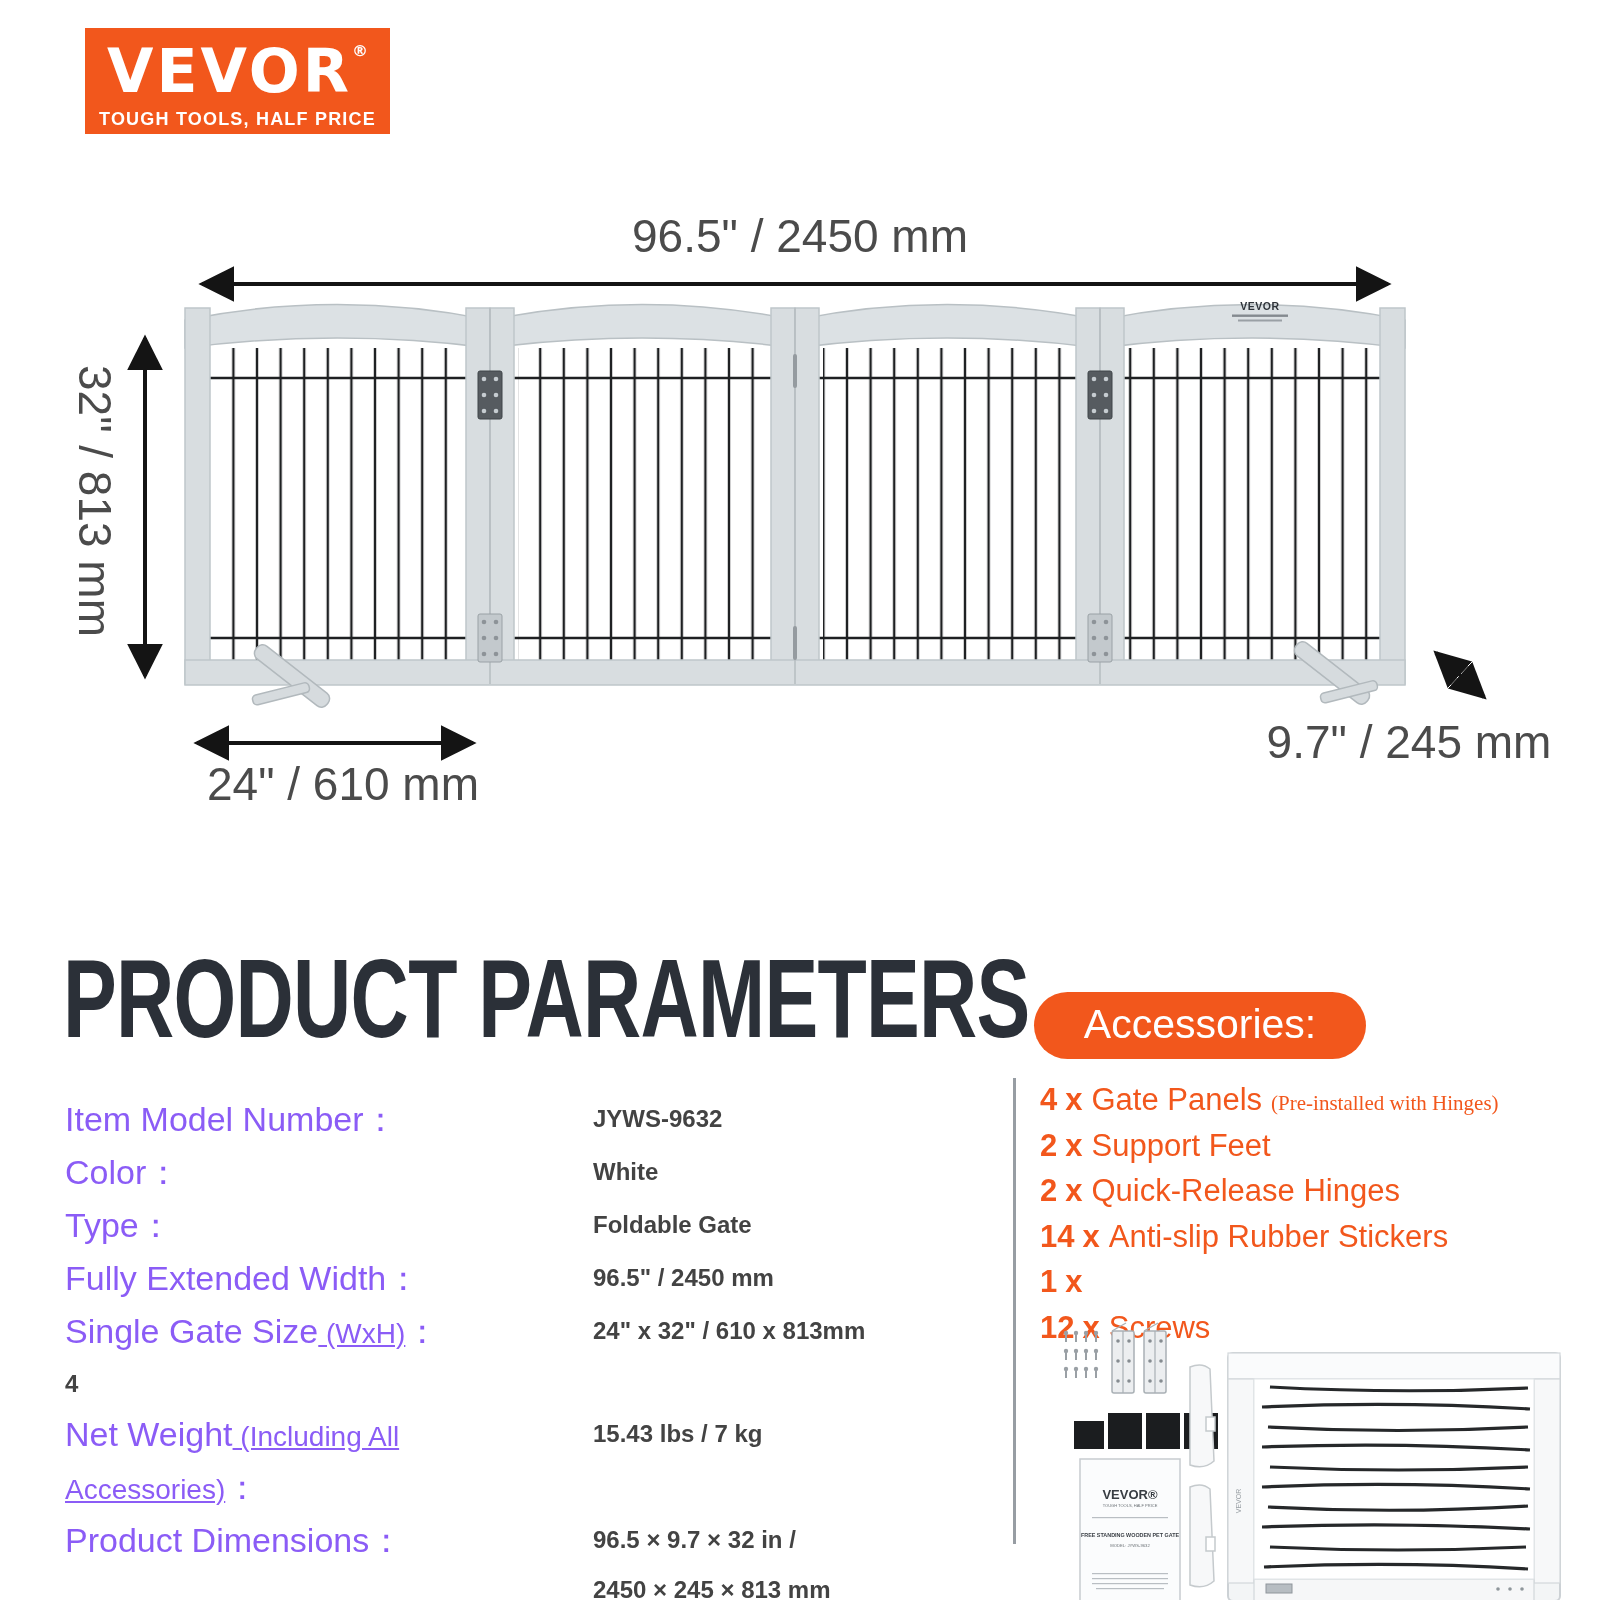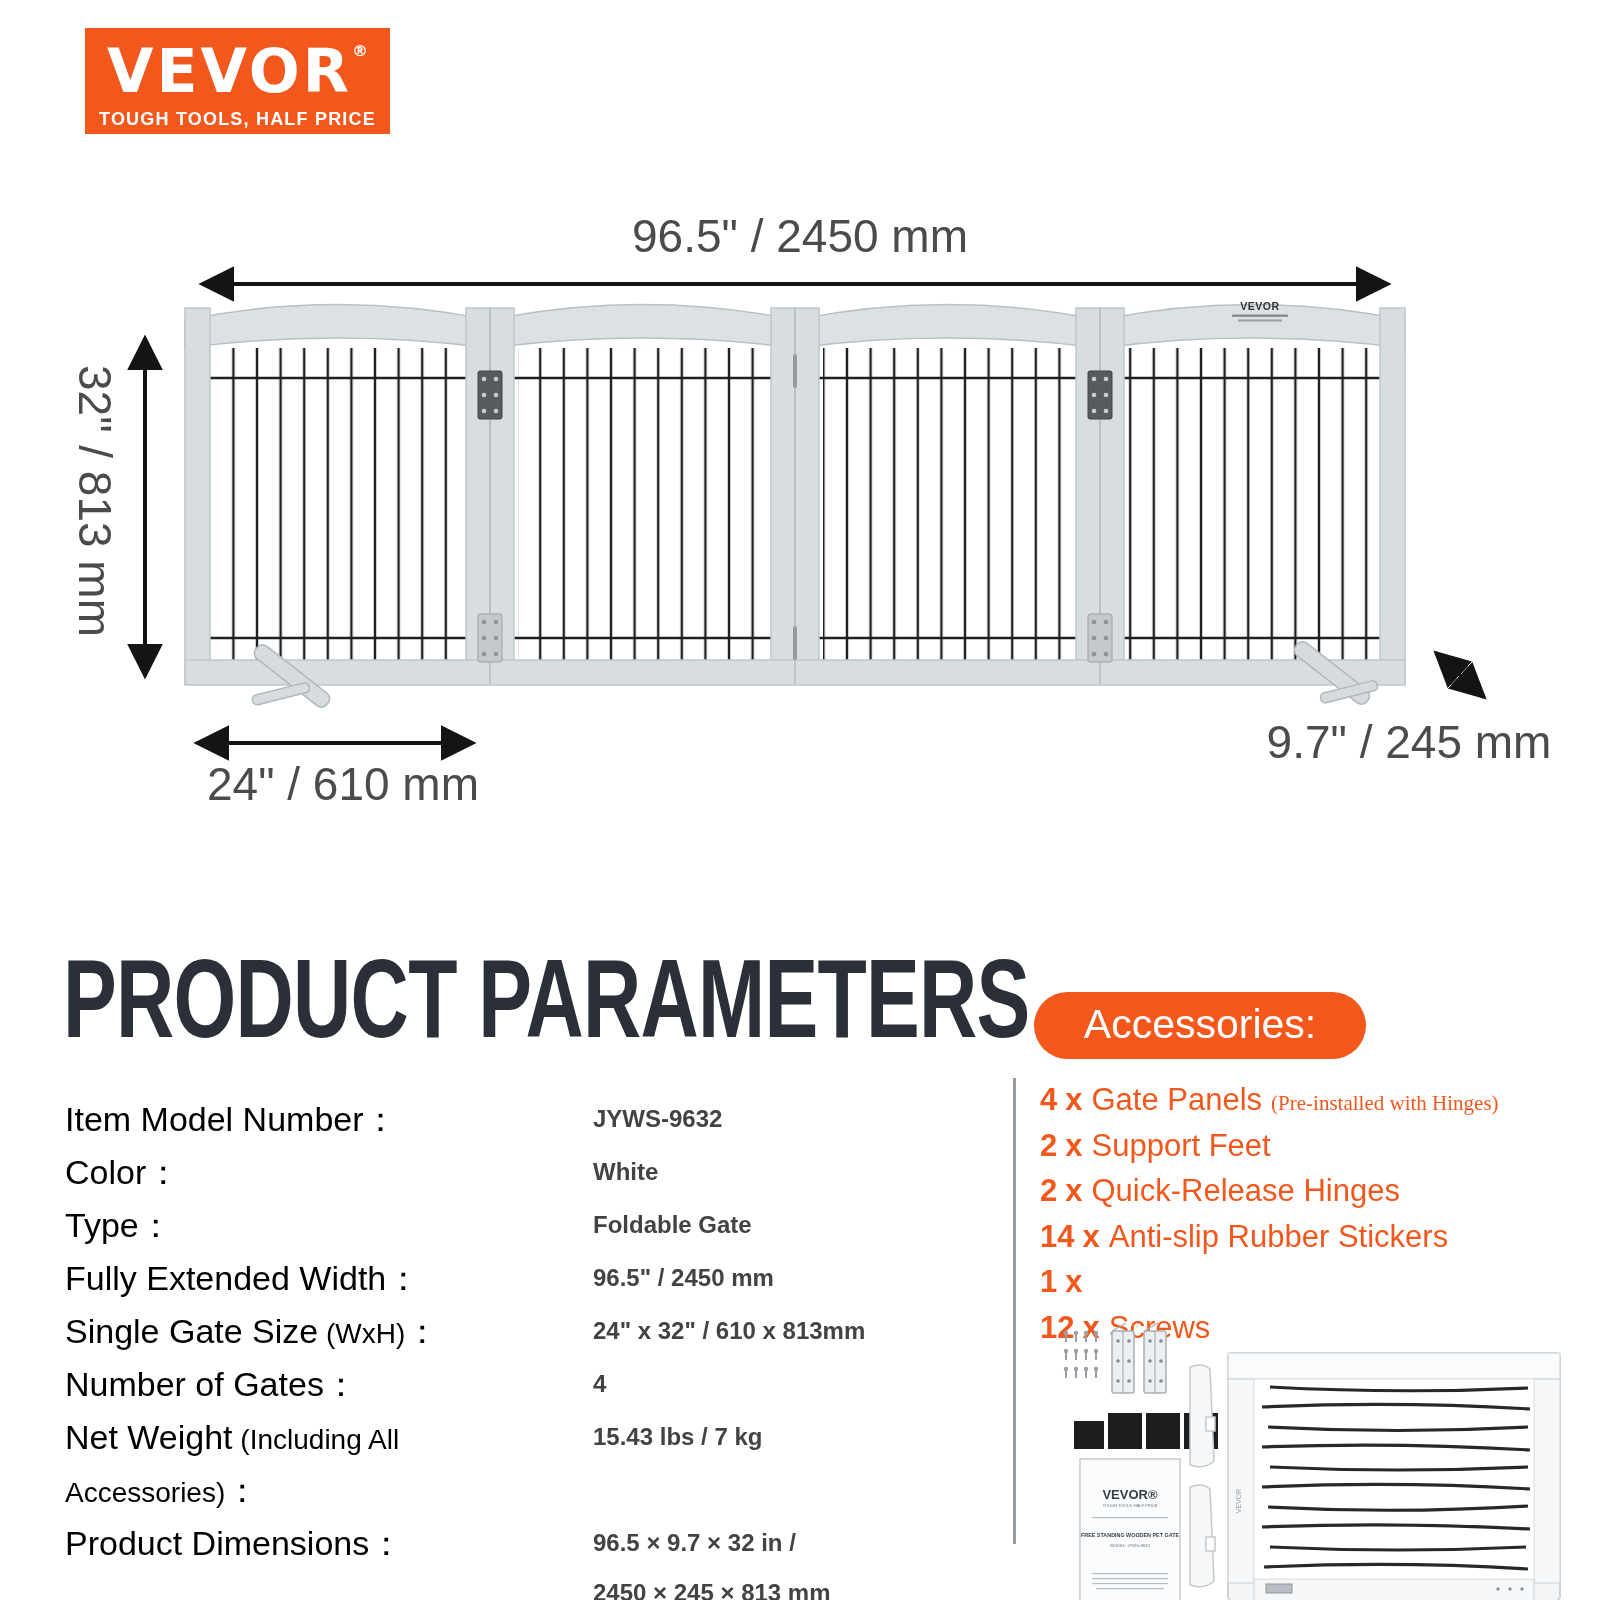--- a/index.html
+++ b/index.html
@@ -18,22 +18,22 @@
   .dim{position:absolute;font-size:46px;color:#4b4b4b;white-space:nowrap;text-align:center;line-height:50px;}
   .dim-top{left:420px;top:25px;width:600px;}
   .dim-left{left:-195px;top:290px;width:420px;height:50px;transform:rotate(90deg);}
   .dim-bottomleft{left:53px;top:573px;width:420px;}
   .dim-depth{left:1119px;top:531px;width:420px;}
 
   
   .pp-title{position:absolute;left:63px;top:926px;font-size:112px;line-height:1.02;font-weight:bold;color:#2B3038;letter-spacing:-1px;transform:scaleX(0.72);transform-origin:left top;white-space:nowrap;}
   .params{position:absolute;left:65px;top:1078px;width:960px;}
   .p-row{display:flex;align-items:flex-start;line-height:50px;}
-  .p-label{width:528px;font-size:34px;color:#000000;flex:none;}
-  .p-note{font-size:28px;}
+  .p-label{width:528px;font-size:34px;color:#8b5cf6;flex:none;}
+  .p-note{font-size:28px;text-decoration:underline;}
   .p-value{font-size:24px;font-weight:bold;color:#434343;}
 
   
   .acc-pill{position:absolute;left:1034px;top:976px;width:332px;height:67px;background:#F2571C;border-radius:34px;color:#fff;font-size:41px;font-weight:normal;text-align:center;line-height:65px;}
   .acc-divider{position:absolute;left:1013px;top:1062px;width:3px;height:466px;background:#979da3;}
   .acc-list{position:absolute;left:1040px;top:1061px;width:540px;color:#F2571C;}
   .a-item{height:45.5px;display:flex;align-items:baseline;font-size:31px;white-space:nowrap;line-height:45.5px;}
   .a-qty{font-weight:bold;}
   .a-times{font-weight:bold;margin:0 9px 0 8px;}
   .a-note{font-size:21px;margin-left:9px;font-family:Liberation Serif, serif;}
@@ -209,21 +209,20 @@
         </div>
     </div>
     <div class="p-row">
       <div class="p-label"><span>Single Gate Size</span><span class="p-note"> (WxH)</span><span>：</span></div>
       <div class="p-value">
           <div>24" x 32" / 610 x 813mm</div>
           <div></div>
         </div>
     </div>
     <div class="p-row">
-      <div class="p-label"><span>Number of Gates</span><span class="p-note"></span><span>：</span></div>
       <div class="p-value">
           <div>4</div>
           <div></div>
         </div>
     </div>
     <div class="p-row">
       <div class="p-label"><span>Net Weight</span><span class="p-note"> (Including All Accessories)</span><span>：</span></div>
       <div class="p-value">
           <div>15.43 lbs / 7 kg</div>
           <div></div>

